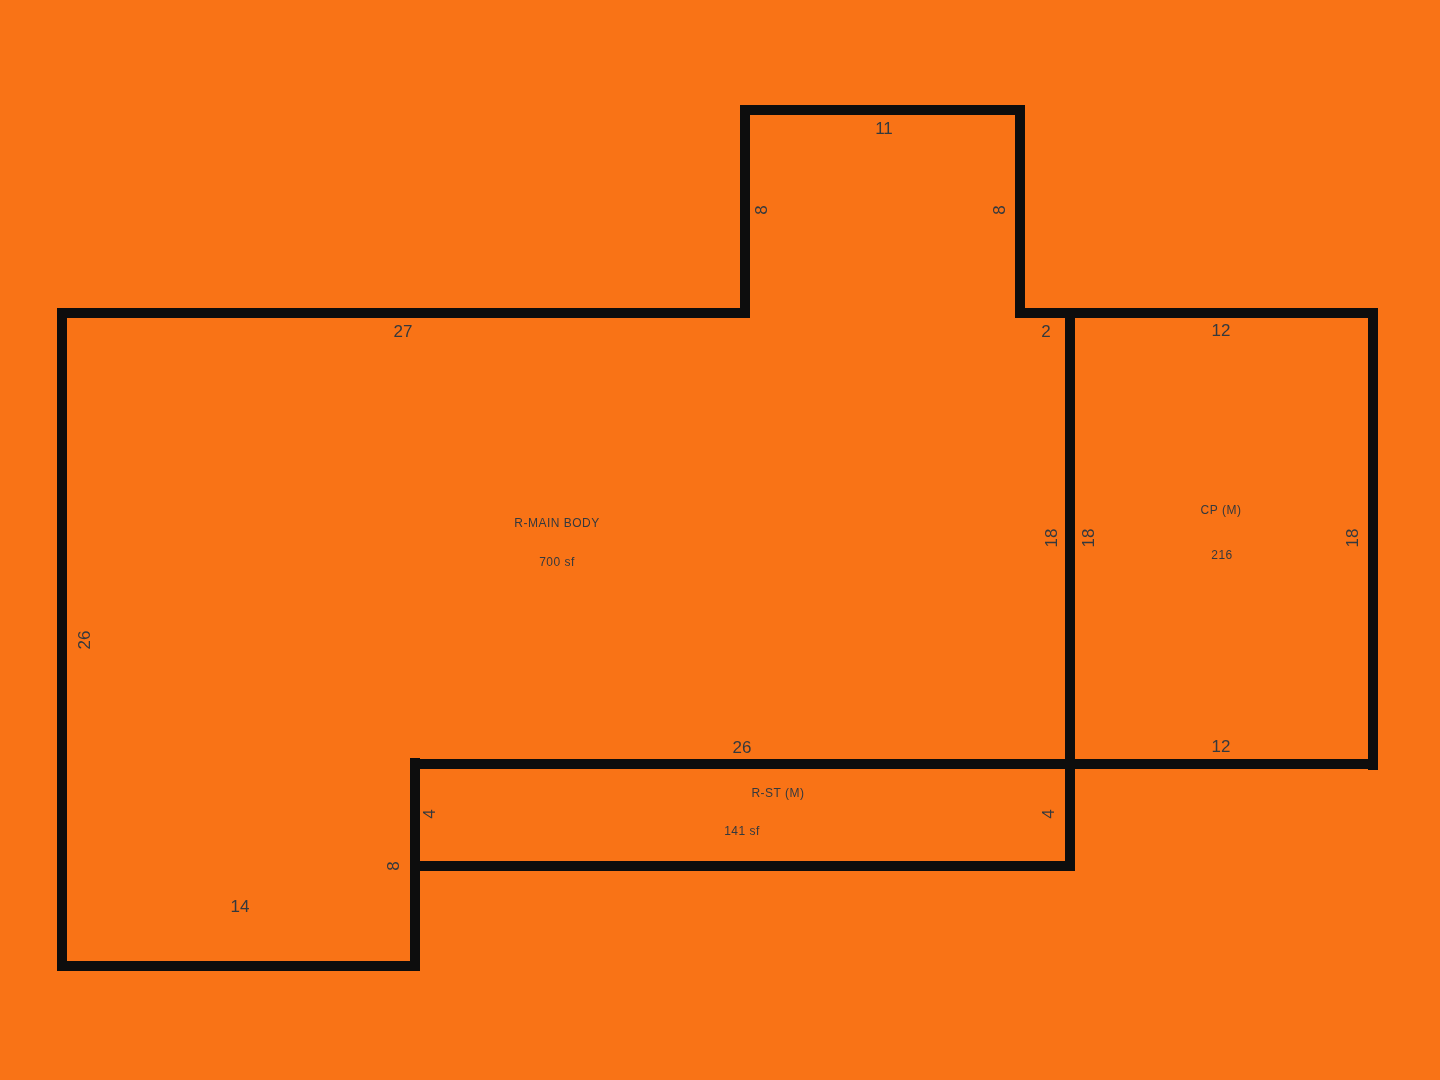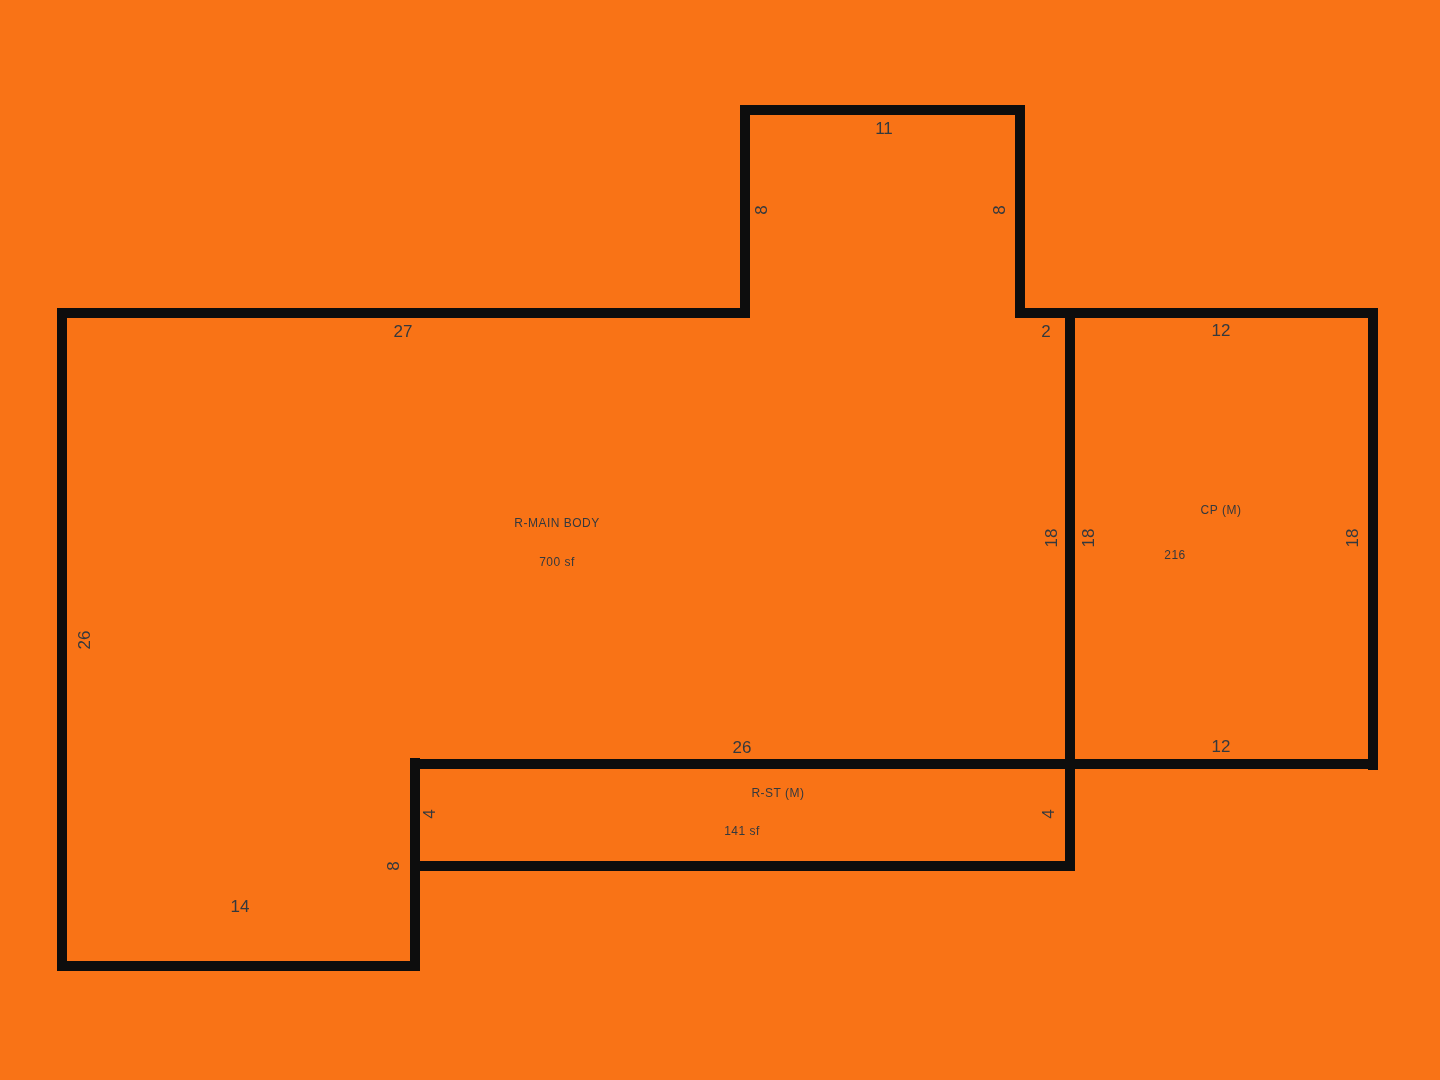--- a/index.html
+++ b/index.html
@@ -71,17 +71,17 @@
   <div class="dim" style="left:742px;  top:747px;">26</div>
   <div class="dim" style="left:1221px; top:746px;">12</div>
   <div class="dim v" style="left:429px;  top:814px;">4</div>
   <div class="dim v" style="left:1048px; top:814px;">4</div>
   <div class="dim v" style="left:393px; top:866px;">8</div>
   <div class="dim" style="left:240px;  top:906px;">14</div>
 
   <div class="room-label" style="left:557px;  top:523px;">R-MAIN BODY</div>
   <div class="room-label" style="left:557px;  top:562px;">700 sf</div>
   <div class="room-label" style="left:1221px; top:510px;">CP (M)</div>
-  <div class="room-label" style="left:1175px; top:555px;">216</div>
+  <div class="room-label" style="left:1222px; top:555px;">216</div>
   <div class="room-label" style="left:778px;  top:793px;">R-ST (M)</div>
   <div class="room-label" style="left:742px;  top:831px;">141 sf</div>
 
 </div>
 
 </body></html>

